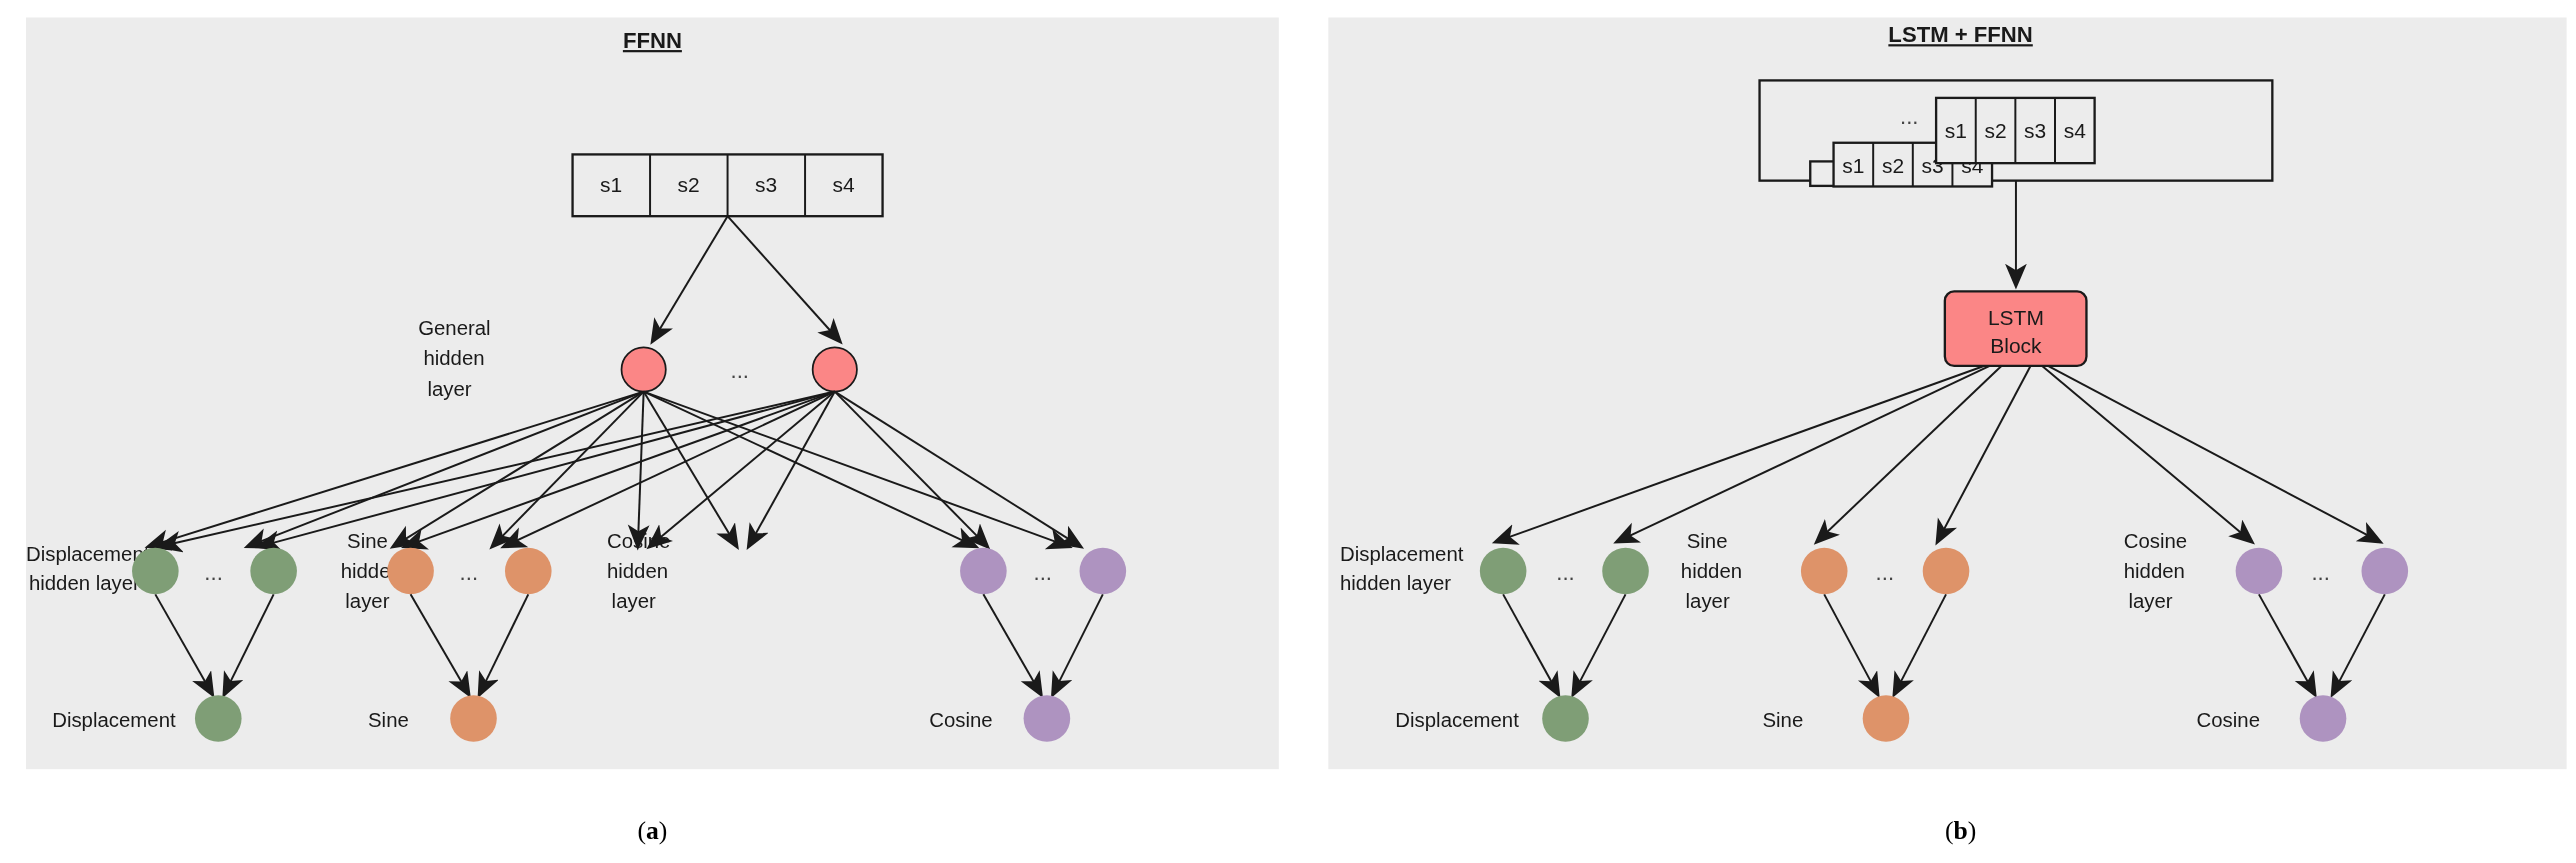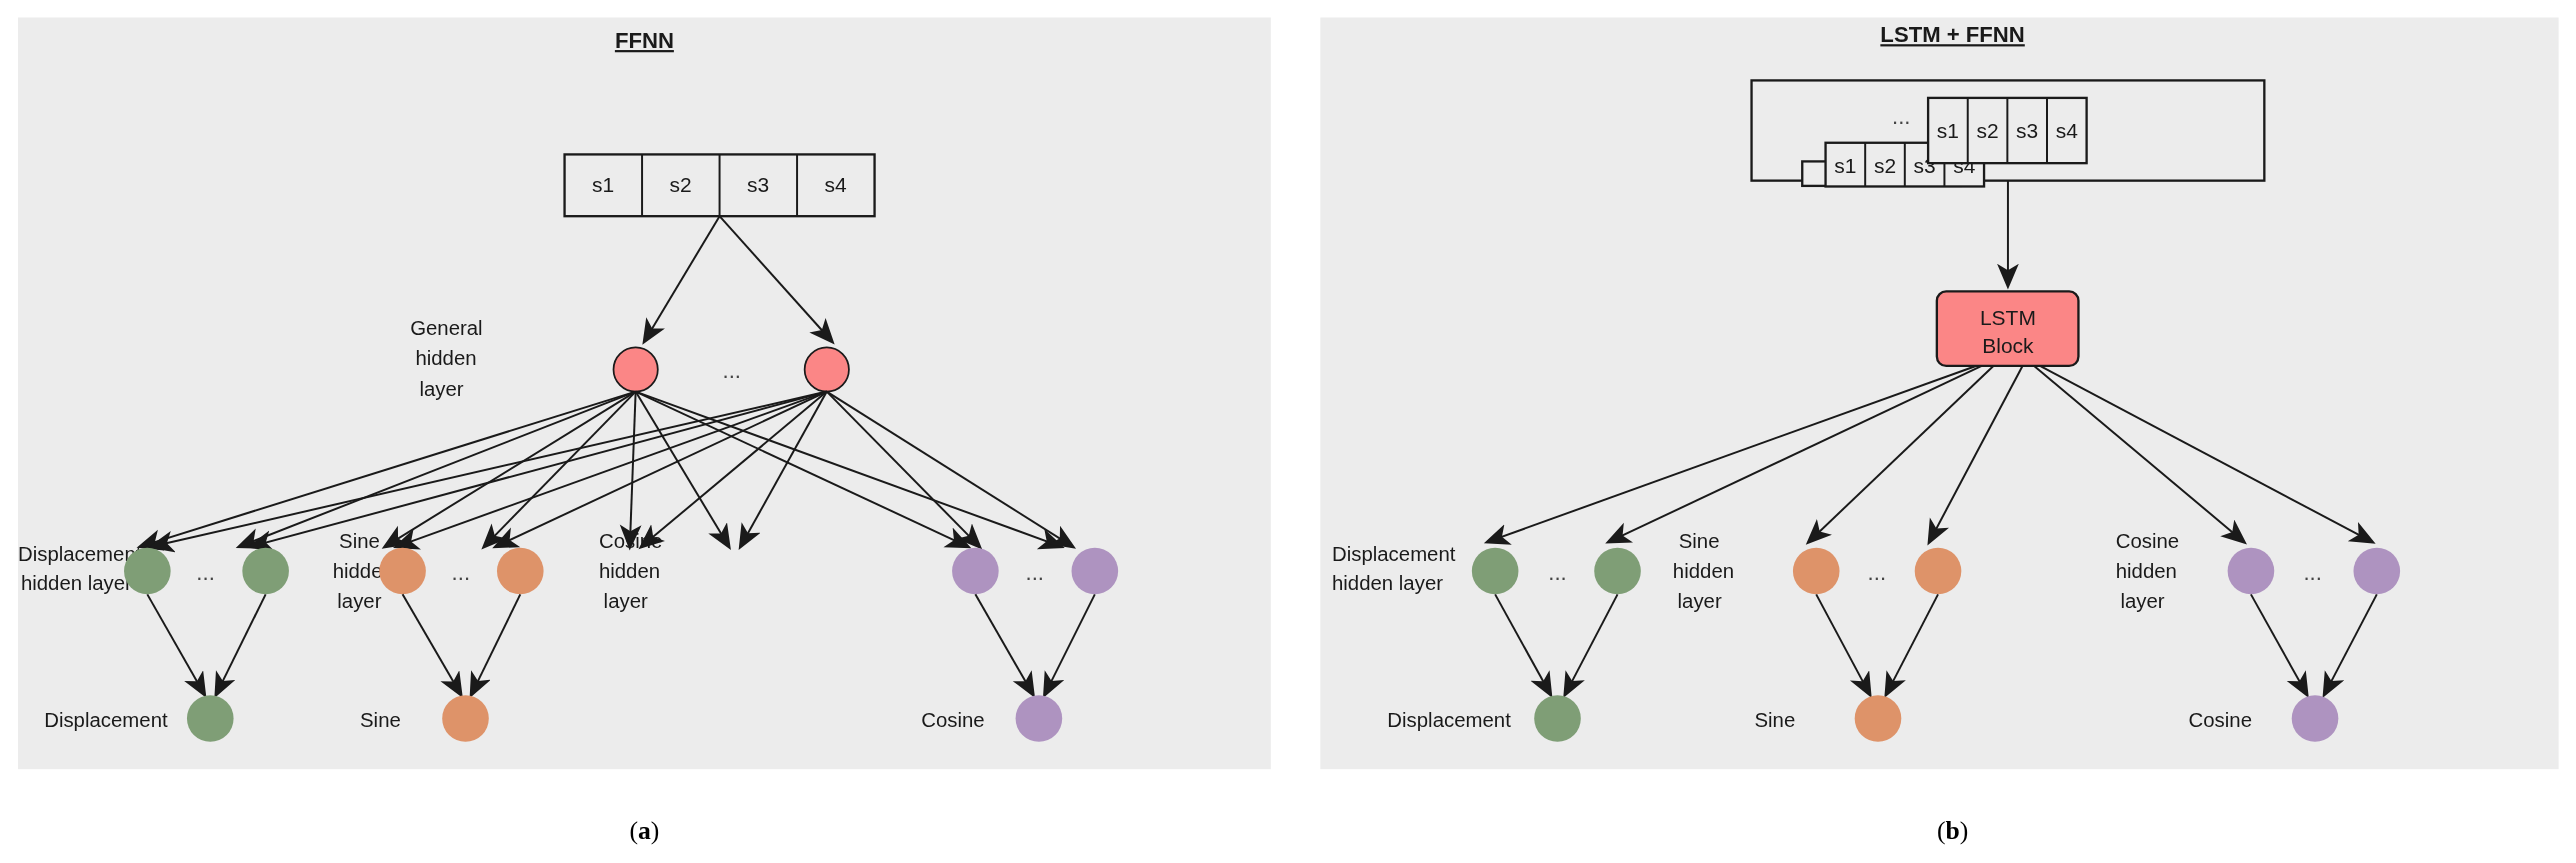--- a/index.html
+++ b/index.html
@@ -9,21 +9,21 @@
   }
   body {
     width: 2576px;
     height: 863px;
     font-family: "Liberation Sans", sans-serif;
     position: relative;
     overflow: hidden;
   }
   #figure {
     position: absolute;
-    left: 0; top: 0;
+    left: 8px; top: 0;
     width: 2352px;
     height: 863px;
   }
   svg { display: block; }
   .panel-bg { fill: #ececec; }
   .node-label,
   .title-text,
   .cell-text,
   .ellipsis-text,
   .block-text {

